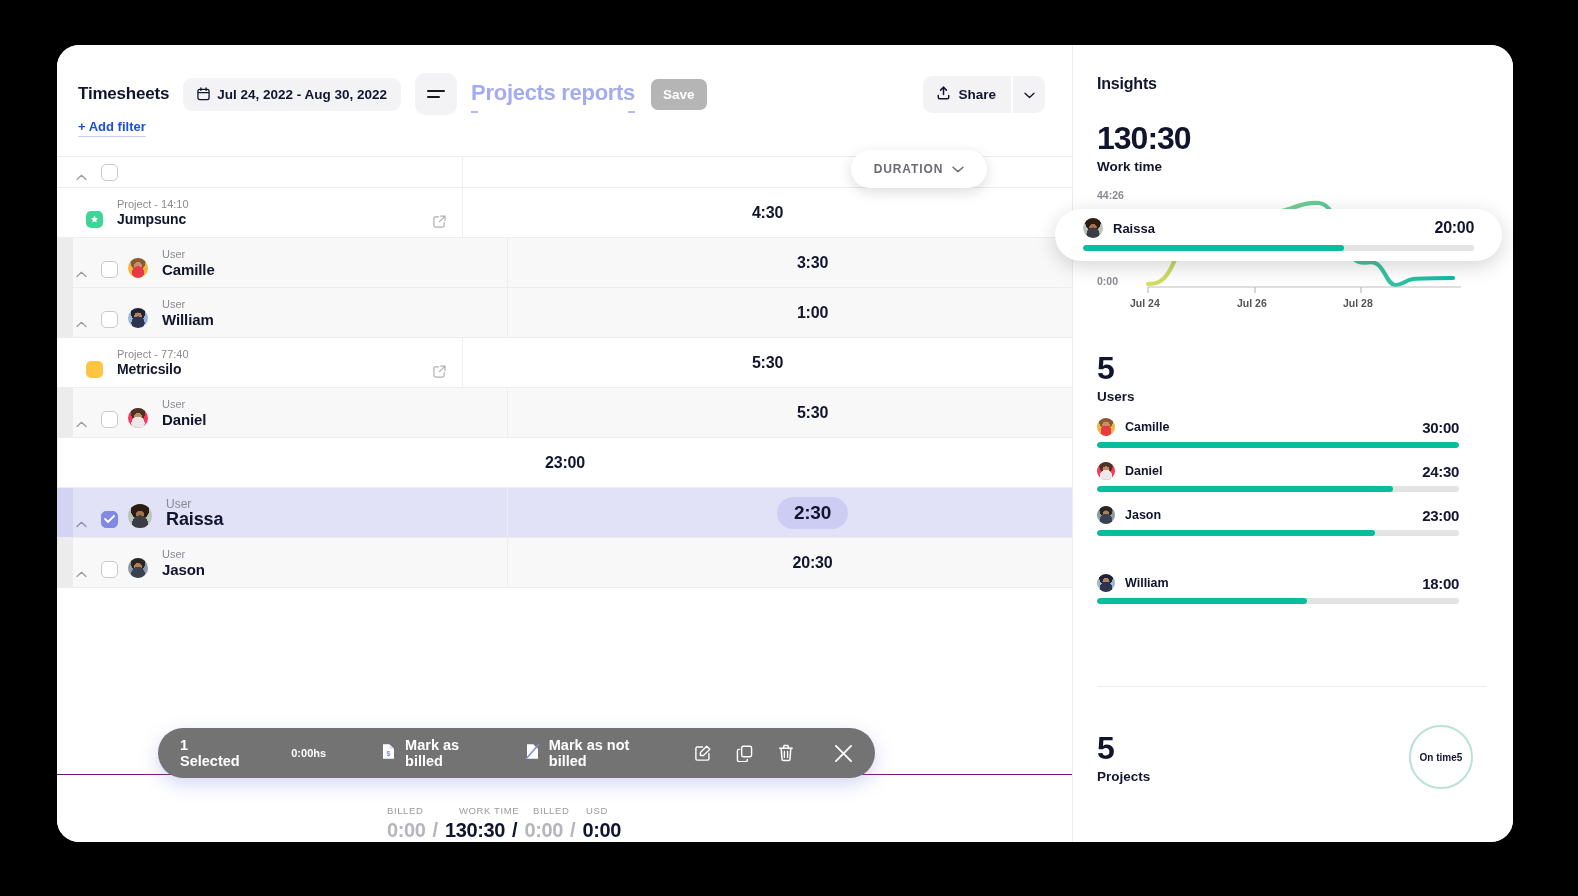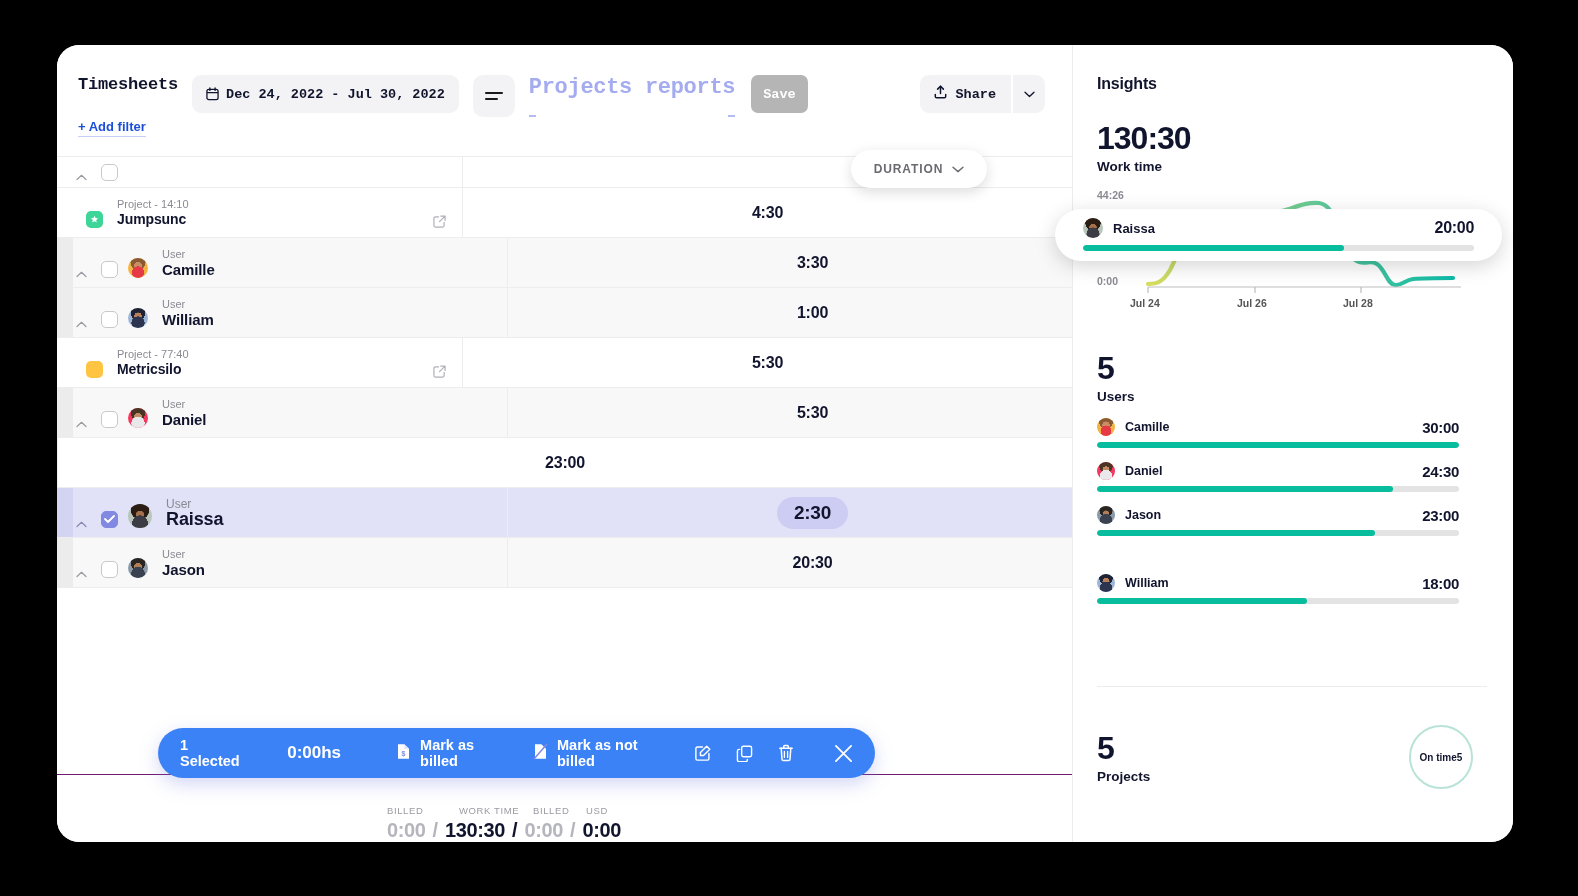--- a/index.html
+++ b/index.html
@@ -24,24 +24,24 @@
     position: relative;
     width: 1016px;
     height: 100%;
     background: #ffffff;
     border-right: 1px solid #ececec;
   }
 
   
   .toolbar {
     display: flex;
+    align-items: center;
     padding: 30px 0 0 21px;
     height: 68px;
     gap: 14px;
-    font-family: Liberation Mono, monospace;
   }
   .app-title {
     font-size: 17px;
     font-weight: bold;
     color: #11142d;
     letter-spacing: -0.2px;
     white-space: nowrap;
   }
   .date-pill {
     display: flex;
@@ -253,31 +253,31 @@
     border-radius: 16px;
     padding: 5px 17px;
   }
   .row.project .dur-val { font-size: 16px; }
 
   
   .sel-bar {
     position: absolute;
     left: 101px; bottom: 64px;
     width: 717px; height: 50px;
-    background: #3b82f6;
+    background: #737373;
     border-radius: 25px;
     display: flex; align-items: center;
     color: #ffffff;
     gap: 0;
     padding: 0 22px;
     box-shadow: 0 6px 18px rgba(129,137,227,0.35);
     z-index: 9;
   }
   .sel-count { font-size: 14.5px; font-weight: bold; }
-  .sel-hours { font-size: 17px; font-weight: bold; margin-left: 45px; }
+  .sel-hours { font-size: 11px; font-weight: bold; margin-left: 45px; }
   .sel-act {
     display: flex; align-items: center; gap: 9px;
     font-size: 14.5px; font-weight: bold;
     cursor: pointer;
   }
   .sel-act.a1 { margin-left: 55px; }
   .sel-act.a2 { margin-left: 33px; }
   .sel-icon-btn { cursor: pointer; display: flex; align-items: center; }
   .ib1 { margin-left: 34px; }
   .ib2 { margin-left: 25px; }
@@ -405,21 +405,21 @@
       <div class="app-title">Timesheets</div>
 
       <div class="date-pill">
         <span>
           <svg class="cal-icon" viewBox="0 0 14 15" fill="none">
             <rect x="1" y="2.5" width="12" height="11" rx="2" stroke="#11142d" stroke-width="1.4"></rect>
             <path d="M1 6h12" stroke="#11142d" stroke-width="1.4"></path>
             <path d="M4.2 1v2.6M9.8 1v2.6" stroke="#11142d" stroke-width="1.4" stroke-linecap="round"></path>
           </svg>
         </span>
-        <span>Dec 24, 2022 - Jul 30, 2022</span>
+        <span>Jul 24, 2022 - Aug 30, 2022</span>
       </div>
 
       <div class="menu-btn">
         <span class="menu-lines">
           <span></span>
             <span></span>
         </span>
       </div>
 
       <div class="report-title">Projects reports</div>

